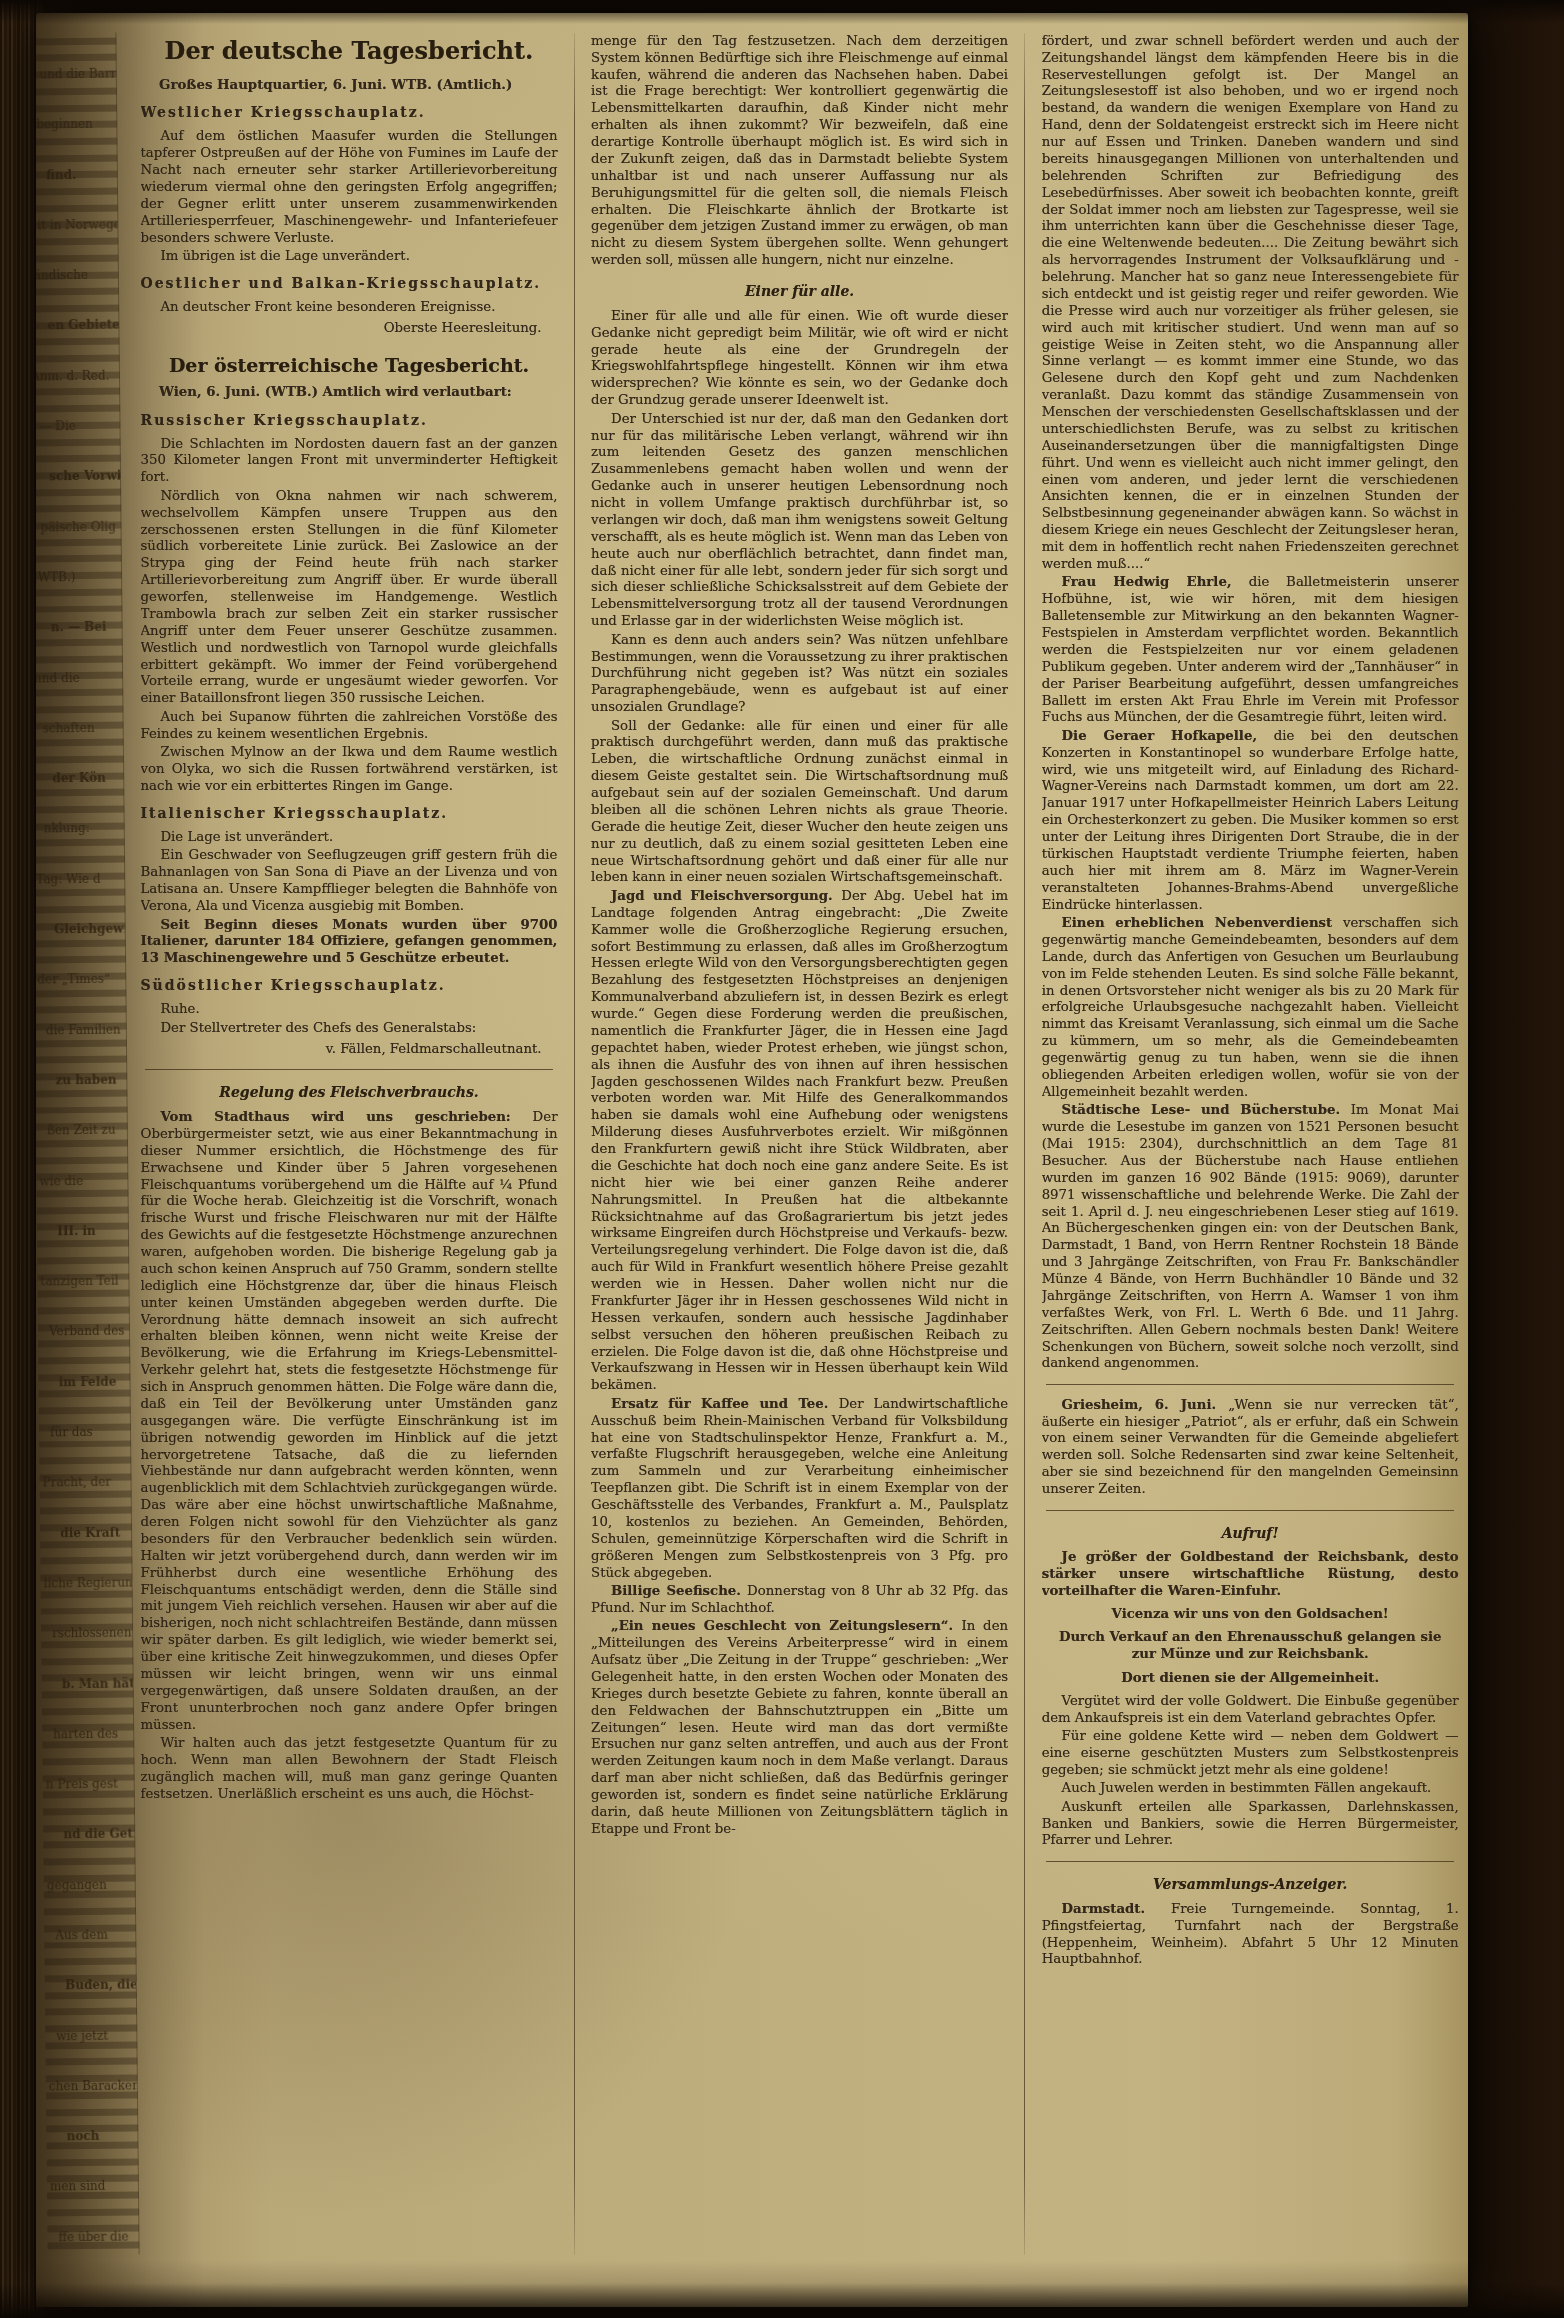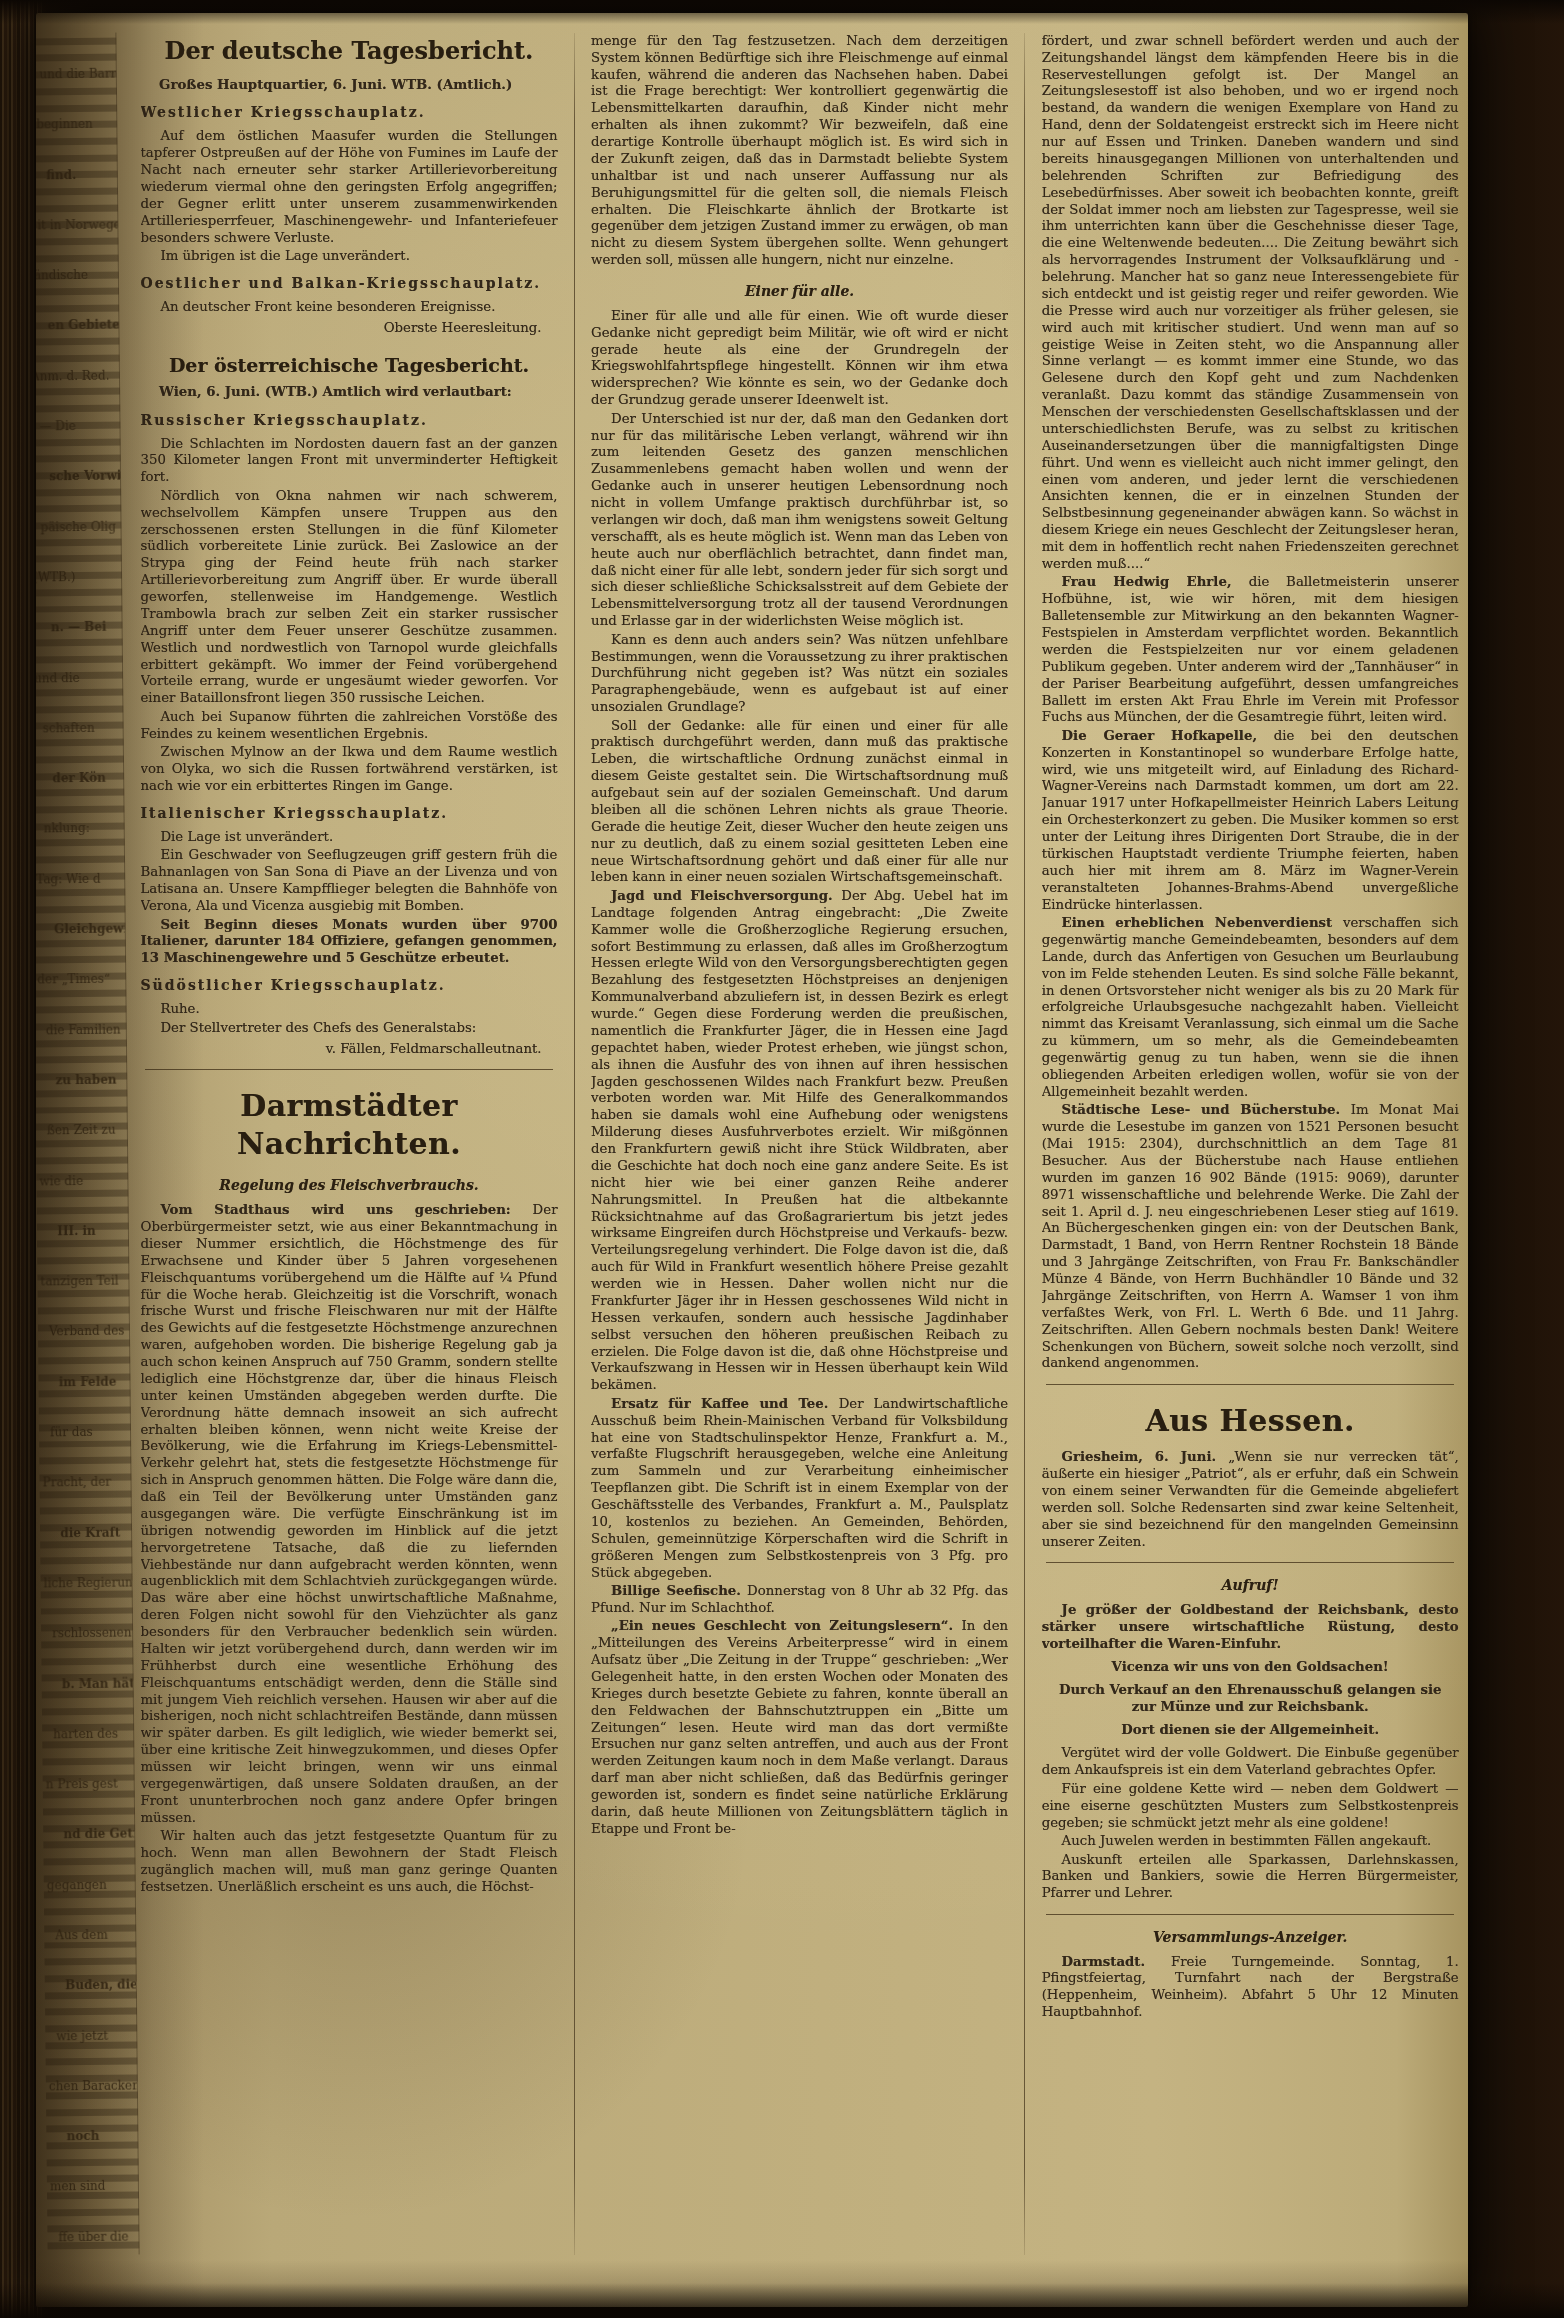--- a/index.html
+++ b/index.html
@@ -152,21 +152,20 @@
           <p class="blk para">Zwischen Mylnow an der Ikwa und dem Raume westlich von Olyka, wo sich die Russen fortwährend verstärken, ist nach wie vor ein erbittertes Ringen im Gange.</p>
           <div class="blk subhead">Italienischer Kriegsschauplatz.</div>
           <p class="blk para">Die Lage ist unverändert.</p>
           <p class="blk para">Ein Geschwader von Seeflugzeugen griff gestern früh die Bahnanlagen von San Sona di Piave an der Livenza und von Latisana an. Unsere Kampfflieger belegten die Bahnhöfe von Verona, Ala und Vicenza ausgiebig mit Bomben.</p>
           <p class="blk para bold">Seit Beginn dieses Monats wurden über 9700 Italiener, darunter 184 Offiziere, gefangen genommen, 13 Maschinengewehre und 5 Geschütze erbeutet.</p>
           <div class="blk subhead">Südöstlicher Kriegsschauplatz.</div>
           <p class="blk para">Ruhe.</p>
           <p class="blk para">Der Stellvertreter des Chefs des Generalstabs:</p>
           <div class="blk right">v. Fällen, Feldmarschalleutnant.</div>
           <hr class="rule-full">
-          <div class="blk headline-big">Darmstädter Nachrichten.</div>
           <div class="blk section">Regelung des Fleischverbrauchs.</div>
           <p class="blk para"><b class="lead">Vom Stadthaus wird uns geschrieben: </b>Der Oberbürgermeister setzt, wie aus einer Bekanntmachung in dieser Nummer ersichtlich, die Höchstmenge des für Erwachsene und Kinder über 5 Jahren vorgesehenen Fleischquantums vorübergehend um die Hälfte auf ¼ Pfund für die Woche herab. Gleichzeitig ist die Vorschrift, wonach frische Wurst und frische Fleischwaren nur mit der Hälfte des Gewichts auf die festgesetzte Höchstmenge anzurechnen waren, aufgehoben worden. Die bisherige Regelung gab ja auch schon keinen Anspruch auf 750 Gramm, sondern stellte lediglich eine Höchstgrenze dar, über die hinaus Fleisch unter keinen Umständen abgegeben werden durfte. Die Verordnung hätte demnach insoweit an sich aufrecht erhalten bleiben können, wenn nicht weite Kreise der Bevölkerung, wie die Erfahrung im Kriegs-Lebensmittel-Verkehr gelehrt hat, stets die festgesetzte Höchstmenge für sich in Anspruch genommen hätten. Die Folge wäre dann die, daß ein Teil der Bevölkerung unter Umständen ganz ausgegangen wäre. Die verfügte Einschränkung ist im übrigen notwendig geworden im Hinblick auf die jetzt hervorgetretene Tatsache, daß die zu liefernden Viehbestände nur dann aufgebracht werden könnten, wenn augenblicklich mit dem Schlachtvieh zurückgegangen würde. Das wäre aber eine höchst unwirtschaftliche Maßnahme, deren Folgen nicht sowohl für den Viehzüchter als ganz besonders für den Verbraucher bedenklich sein würden. Halten wir jetzt vorübergehend durch, dann werden wir im Frühherbst durch eine wesentliche Erhöhung des Fleischquantums entschädigt werden, denn die Ställe sind mit jungem Vieh reichlich versehen. Hausen wir aber auf die bisherigen, noch nicht schlachtreifen Bestände, dann müssen wir später darben. Es gilt lediglich, wie wieder bemerkt sei, über eine kritische Zeit hinwegzukommen, und dieses Opfer müssen wir leicht bringen, wenn wir uns einmal vergegenwärtigen, daß unsere Soldaten draußen, an der Front ununterbrochen noch ganz andere Opfer bringen müssen.</p>
           <p class="blk para">Wir halten auch das jetzt festgesetzte Quantum für zu hoch. Wenn man allen Bewohnern der Stadt Fleisch zugänglich machen will, muß man ganz geringe Quanten festsetzen. Unerläßlich erscheint es uns auch, die Höchst-</p>
         </div>
       <div class="vrule"></div>
       <div class="col">
           <div class="blk para-cont">menge für den Tag festzusetzen. Nach dem derzeitigen System können Bedürftige sich ihre Fleischmenge auf einmal kaufen, während die anderen das Nachsehen haben. Dabei ist die Frage berechtigt: Wer kontrolliert gegenwärtig die Lebensmittelkarten daraufhin, daß Kinder nicht mehr erhalten als ihnen zukommt? Wir bezweifeln, daß eine derartige Kontrolle überhaupt möglich ist. Es wird sich in der Zukunft zeigen, daß das in Darmstadt beliebte System unhaltbar ist und nach unserer Auffassung nur als Beruhigungsmittel für die gelten soll, die niemals Fleisch erhalten. Die Fleischkarte ähnlich der Brotkarte ist gegenüber dem jetzigen Zustand immer zu erwägen, ob man nicht zu diesem System übergehen sollte. Wenn gehungert werden soll, müssen alle hungern, nicht nur einzelne.</div>
           <div class="blk section">Einer für alle.</div>
           <p class="blk para">Einer für alle und alle für einen. Wie oft wurde dieser Gedanke nicht gepredigt beim Militär, wie oft wird er nicht gerade heute als eine der Grundregeln der Kriegswohlfahrtspflege hingestellt. Können wir ihm etwa widersprechen? Wie könnte es sein, wo der Gedanke doch der Grundzug gerade unserer Ideenwelt ist.</p>
           <p class="blk para">Der Unterschied ist nur der, daß man den Gedanken dort nur für das militärische Leben verlangt, während wir ihn zum leitenden Gesetz des ganzen menschlichen Zusammenlebens gemacht haben wollen und wenn der Gedanke auch in unserer heutigen Lebensordnung noch nicht in vollem Umfange praktisch durchführbar ist, so verlangen wir doch, daß man ihm wenigstens soweit Geltung verschafft, als es heute möglich ist. Wenn man das Leben von heute auch nur oberflächlich betrachtet, dann findet man, daß nicht einer für alle lebt, sondern jeder für sich sorgt und sich dieser schließliche Schicksalsstreit auf dem Gebiete der Lebensmittelversorgung trotz all der tausend Verordnungen und Erlasse gar in der widerlichsten Weise möglich ist.</p>
@@ -178,21 +177,20 @@
           <p class="blk para"><b class="lead">„Ein neues Geschlecht von Zeitungslesern“. </b>In den „Mitteilungen des Vereins Arbeiterpresse“ wird in einem Aufsatz über „Die Zeitung in der Truppe“ geschrieben: „Wer Gelegenheit hatte, in den ersten Wochen oder Monaten des Krieges durch besetzte Gebiete zu fahren, konnte überall an den Feldwachen der Bahnschutztruppen ein „Bitte um Zeitungen“ lesen. Heute wird man das dort vermißte Ersuchen nur ganz selten antreffen, und auch aus der Front werden Zeitungen kaum noch in dem Maße verlangt. Daraus darf man aber nicht schließen, daß das Bedürfnis geringer geworden ist, sondern es findet seine natürliche Erklärung darin, daß heute Millionen von Zeitungsblättern täglich in Etappe und Front be-</p>
         </div>
       <div class="vrule"></div>
       <div class="col">
           <div class="blk para-cont">fördert, und zwar schnell befördert werden und auch der Zeitungshandel längst dem kämpfenden Heere bis in die Reservestellungen gefolgt ist. Der Mangel an Zeitungslesestoff ist also behoben, und wo er irgend noch bestand, da wandern die wenigen Exemplare von Hand zu Hand, denn der Soldatengeist erstreckt sich im Heere nicht nur auf Essen und Trinken. Daneben wandern und sind bereits hinausgegangen Millionen von unterhaltenden und belehrenden Schriften zur Befriedigung des Lesebedürfnisses. Aber soweit ich beobachten konnte, greift der Soldat immer noch am liebsten zur Tagespresse, weil sie ihm unterrichten kann über die Geschehnisse dieser Tage, die eine Weltenwende bedeuten.... Die Zeitung bewährt sich als hervorragendes Instrument der Volksaufklärung und -belehrung. Mancher hat so ganz neue Interessengebiete für sich entdeckt und ist geistig reger und reifer geworden. Wie die Presse wird auch nur vorzeitiger als früher gelesen, sie wird auch mit kritischer studiert. Und wenn man auf so geistige Weise in Zeiten steht, wo die Anspannung aller Sinne verlangt — es kommt immer eine Stunde, wo das Gelesene durch den Kopf geht und zum Nachdenken veranlaßt. Dazu kommt das ständige Zusammensein von Menschen der verschiedensten Gesellschaftsklassen und der unterschiedlichsten Berufe, was zu selbst zu kritischen Auseinandersetzungen über die mannigfaltigsten Dinge führt. Und wenn es vielleicht auch nicht immer gelingt, den einen vom anderen, und jeder lernt die verschiedenen Ansichten kennen, die er in einzelnen Stunden der Selbstbesinnung gegeneinander abwägen kann. So wächst in diesem Kriege ein neues Geschlecht der Zeitungsleser heran, mit dem in hoffentlich recht nahen Friedenszeiten gerechnet werden muß....“</div>
           <p class="blk para"><b class="lead">Frau Hedwig Ehrle, </b>die Balletmeisterin unserer Hofbühne, ist, wie wir hören, mit dem hiesigen Balletensemble zur Mitwirkung an den bekannten Wagner-Festspielen in Amsterdam verpflichtet worden. Bekanntlich werden die Festspielzeiten nur vor einem geladenen Publikum gegeben. Unter anderem wird der „Tannhäuser“ in der Pariser Bearbeitung aufgeführt, dessen umfangreiches Ballett im ersten Akt Frau Ehrle im Verein mit Professor Fuchs aus München, der die Gesamtregie führt, leiten wird.</p>
           <p class="blk para"><b class="lead">Die Geraer Hofkapelle, </b>die bei den deutschen Konzerten in Konstantinopel so wunderbare Erfolge hatte, wird, wie uns mitgeteilt wird, auf Einladung des Richard-Wagner-Vereins nach Darmstadt kommen, um dort am 22. Januar 1917 unter Hofkapellmeister Heinrich Labers Leitung ein Orchesterkonzert zu geben. Die Musiker kommen so erst unter der Leitung ihres Dirigenten Dort Straube, die in der türkischen Hauptstadt verdiente Triumphe feierten, haben auch hier mit ihrem am 8. März im Wagner-Verein veranstalteten Johannes-Brahms-Abend unvergeßliche Eindrücke hinterlassen.</p>
           <p class="blk para"><b class="lead">Einen erheblichen Nebenverdienst </b>verschaffen sich gegenwärtig manche Gemeindebeamten, besonders auf dem Lande, durch das Anfertigen von Gesuchen um Beurlaubung von im Felde stehenden Leuten. Es sind solche Fälle bekannt, in denen Ortsvorsteher nicht weniger als bis zu 20 Mark für erfolgreiche Urlaubsgesuche nachgezahlt haben. Vielleicht nimmt das Kreisamt Veranlassung, sich einmal um die Sache zu kümmern, um so mehr, als die Gemeindebeamten gegenwärtig genug zu tun haben, wenn sie die ihnen obliegenden Arbeiten erledigen wollen, wofür sie von der Allgemeinheit bezahlt werden.</p>
           <p class="blk para"><b class="lead">Städtische Lese- und Bücherstube. </b>Im Monat Mai wurde die Lesestube im ganzen von 1521 Personen besucht (Mai 1915: 2304), durchschnittlich an dem Tage 81 Besucher. Aus der Bücherstube nach Hause entliehen wurden im ganzen 16 902 Bände (1915: 9069), darunter 8971 wissenschaftliche und belehrende Werke. Die Zahl der seit 1. April d. J. neu eingeschriebenen Leser stieg auf 1619. An Büchergeschenken gingen ein: von der Deutschen Bank, Darmstadt, 1 Band, von Herrn Rentner Rochstein 18 Bände und 3 Jahrgänge Zeitschriften, von Frau Fr. Bankschändler Münze 4 Bände, von Herrn Buchhändler 10 Bände und 32 Jahrgänge Zeitschriften, von Herrn A. Wamser 1 von ihm verfaßtes Werk, von Frl. L. Werth 6 Bde. und 11 Jahrg. Zeitschriften. Allen Gebern nochmals besten Dank! Weitere Schenkungen von Büchern, soweit solche noch verzollt, sind dankend angenommen.</p>
           <hr class="rule-full">
-          <div class="blk headline-big">Aus Hessen.</div>
           <p class="blk para"><b class="lead">Griesheim, 6. Juni. </b>„Wenn sie nur verrecken tät“, äußerte ein hiesiger „Patriot“, als er erfuhr, daß ein Schwein von einem seiner Verwandten für die Gemeinde abgeliefert werden soll. Solche Redensarten sind zwar keine Seltenheit, aber sie sind bezeichnend für den mangelnden Gemeinsinn unserer Zeiten.</p>
           <hr class="rule-full">
           <div class="blk section">Aufruf!</div>
           <p class="blk para bold">Je größer der Goldbestand der Reichsbank, desto stärker unsere wirtschaftliche Rüstung, desto vorteilhafter die Waren-Einfuhr.</p>
           <div class="blk center">Vicenza wir uns von den Goldsachen!</div>
           <div class="blk center">Durch Verkauf an den Ehrenausschuß gelangen sie zur Münze und zur Reichsbank.</div>
           <div class="blk center">Dort dienen sie der Allgemeinheit.</div>
           <p class="blk para">Vergütet wird der volle Goldwert. Die Einbuße gegenüber dem Ankaufspreis ist ein dem Vaterland gebrachtes Opfer.</p>
           <p class="blk para">Für eine goldene Kette wird — neben dem Goldwert — eine eiserne geschützten Musters zum Selbstkostenpreis gegeben; sie schmückt jetzt mehr als eine goldene!</p>
           <p class="blk para">Auch Juwelen werden in bestimmten Fällen angekauft.</p>

